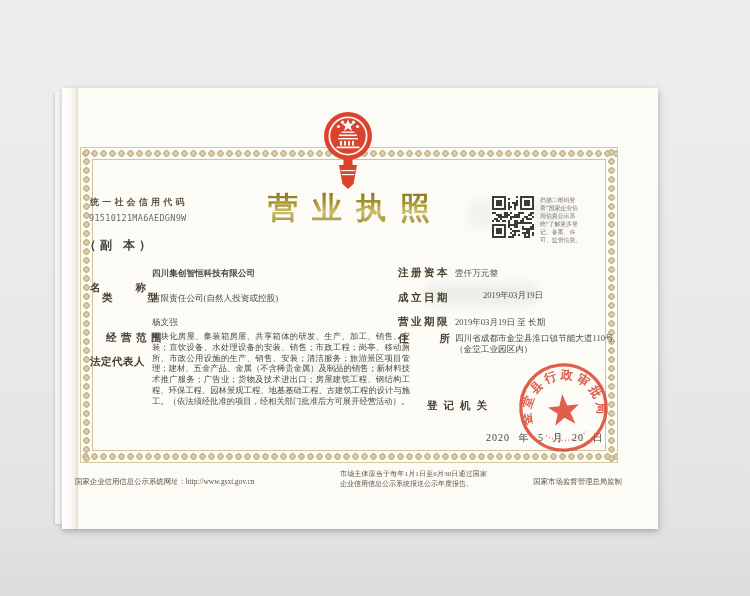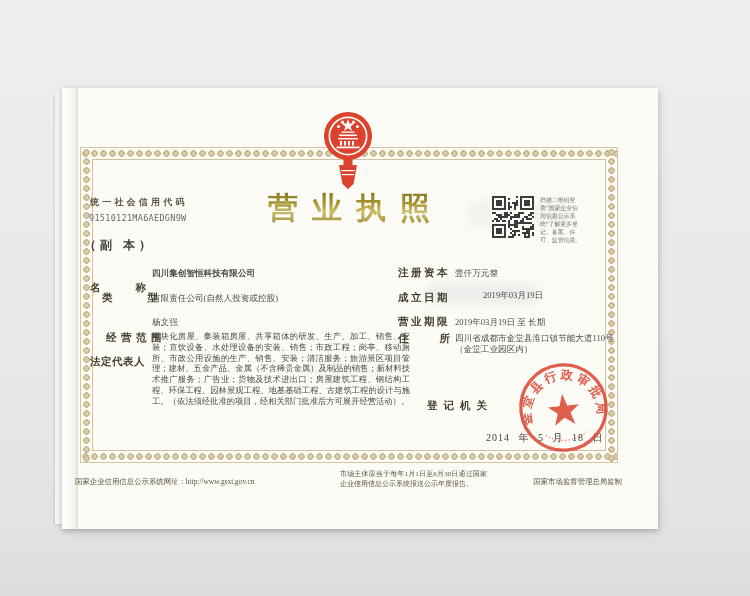--- a/index.html
+++ b/index.html
@@ -286,21 +286,21 @@
   <div class="flabel rl4 p-date-l">成立日期</div>
   <div class="fvalue p-date-v">2019年03月19日</div>
 
   <div class="flabel rl4 p-term-l">营业期限</div>
   <div class="fvalue p-term-v">2019年03月19日 至 长期</div>
 
   <div class="flabel rl2 p-addr-l">住所</div>
   <div class="fvalue p-addr-v">四川省成都市金堂县淮口镇节能大道110号（金堂工业园区内）</div>
 
   <div class="registry-label">登记机关</div>
-  <div class="issue-date">2014 年 5 月 18 日</div>
+  <div class="issue-date">2020 年 5 月 20 日</div>
 
   <svg class="seal" viewBox="0 0 100 100">
     <circle cx="50" cy="50" r="44" fill="none" stroke="#db4531" stroke-width="3.4"></circle>
     <polygon fill="#db4531" points="50,36 54.1,48.4 66.2,48.3 56.6,55.9 60.5,67.9 50,60.6 39.5,67.9 43.4,55.9 33.8,48.3 45.9,48.4"></polygon>
     <path id="sealArc" d="M 16 61 A 34.5 34.5 0 1 1 84 61" fill="none"></path>
     <text font-size="12.5" fill="#d8422e" letter-spacing="3.2" font-weight="bold" font-family="'Liberation Serif','DejaVu Serif',serif">
       <textPath href="#sealArc" startOffset="50%" text-anchor="middle">金堂县行政审批局</textPath>
     </text>
     <path d="M 29 77 A 35 35 0 0 0 71 77" fill="none" stroke="#d8422e" stroke-width="1.4" stroke-dasharray="1.3,2.1" opacity=".75"></path>
   </svg>

